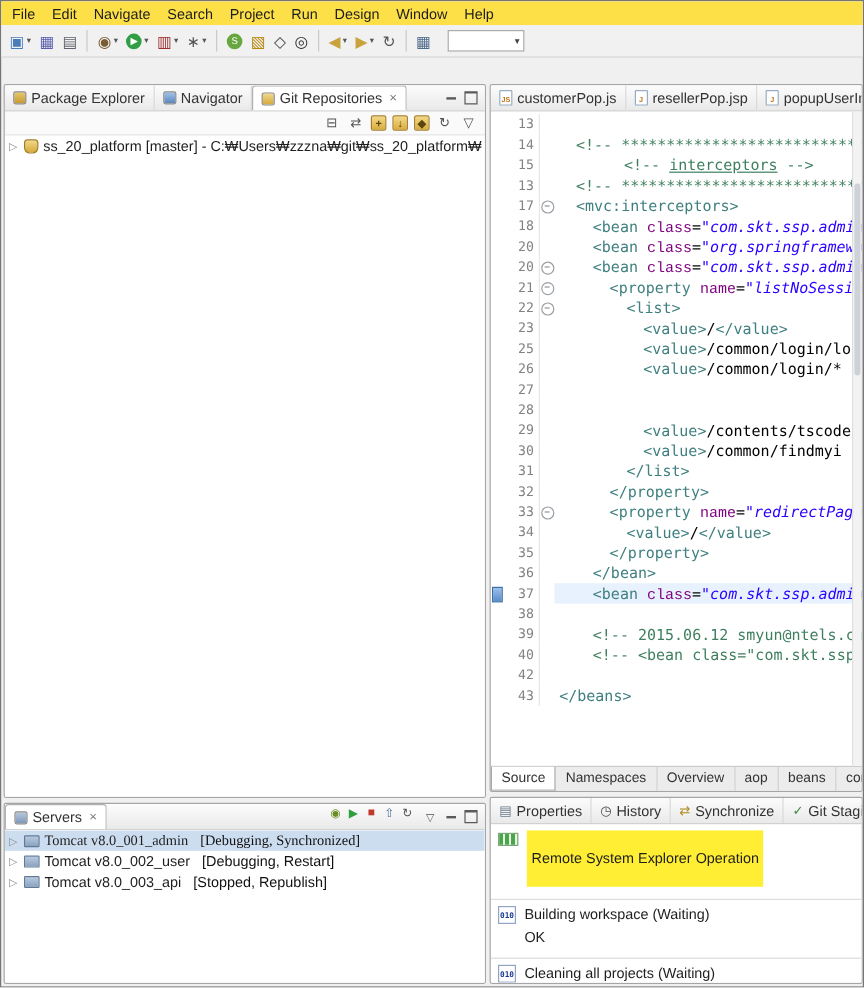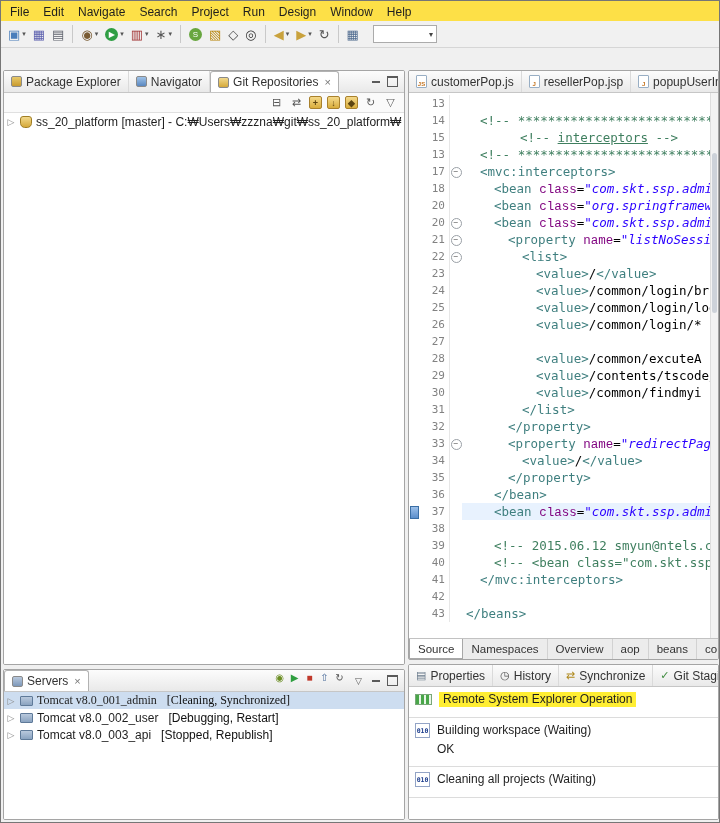--- a/index.html
+++ b/index.html
@@ -91,21 +91,21 @@
 
   
   .progress{flex:1;}
   .prog-item{display:flex;gap:7px;padding:5px 8px 10px 6px;border-bottom:1px solid #dcdcdc;}
   .prog-icon-progress{width:17px;height:11px;margin-top:2px;flex:none;border:1px solid #79a879;
     background:repeating-linear-gradient(90deg,#49a649 0 3px,#e8f5e8 3px 5px);}
   .prog-icon-binary{width:15px;height:15px;flex:none;border:1px solid #93a4c6;background:#fff;
     display:flex;align-items:center;justify-content:center;}
   .prog-icon-binary::before{content:"010";font:bold 6.5px "DejaVu Sans Mono",monospace;color:#1a3b8c;}
   .prog-label{line-height:15px;}
-  .prog-label.hl{background:var(--yellow);padding:0 4px;}
+  .prog-label.hl{background:var(--yellow);padding:16px 4px;}
   .prog-sub{margin-top:4px;line-height:14px;}
 </style>
 </head>
 <body>
 
 <div class="window" style="--tag: #3F7F7F; --attr: #7F007F; --str: #2A00FF; --com: #3F7F5F; --cur: #E8F2FE; --yellow: #ffee33; --sel: #cdddf0;">
 
 
   <div class="menubar" id="menubar">
       <div class="menu-item">File</div>
@@ -239,21 +239,21 @@
             <span class="wb">▽</span>
             <span class="wb min"></span>
             <span class="wb max"></span>
           </div>
         </div>
       <div class="view-content" id="servers-list">
           <div class="server-row selected">
             <span class="expander"></span>
             <span class="server-icon"></span>
             <span>Tomcat v8.0_001_admin</span>
-            <span class="server-status">[Cleaning, Synchronized]</span>
+            <span class="server-status">[Debugging, Synchronized]</span>
           </div>
           <div class="server-row">
             <span class="expander"></span>
             <span class="server-icon"></span>
             <span>Tomcat v8.0_002_user</span>
             <span class="server-status">[Debugging, Restart]</span>
           </div>
           <div class="server-row">
             <span class="expander"></span>
             <span class="server-icon"></span>
@@ -343,47 +343,40 @@
               <span class="txt" style="padding-left: 60px;"><span class="tk-t">&lt;list&gt;</span></span>
             </div>
             <div class="cl">
               <span class="ann"></span>
               <span class="ln">23</span>
               <span class="fold"></span>
               <span class="txt" style="padding-left: 74px;"><span class="tk-t">&lt;value&gt;</span><span class="tk-x">/</span><span class="tk-t">&lt;/value&gt;</span></span>
             </div>
             <div class="cl">
               <span class="ann"></span>
-              <span class="ln">24</span>
-              <span class="fold"></span>
-              <span class="txt" style="padding-left: 74px;"><span class="tk-t">&lt;value&gt;</span><span class="tk-x">/common/login/br</span></span>
-            </div>
-            <div class="cl">
-              <span class="ann"></span>
               <span class="ln">25</span>
               <span class="fold"></span>
               <span class="txt" style="padding-left: 74px;"><span class="tk-t">&lt;value&gt;</span><span class="tk-x">/common/login/log</span></span>
             </div>
             <div class="cl">
               <span class="ann"></span>
               <span class="ln">26</span>
               <span class="fold"></span>
               <span class="txt" style="padding-left: 74px;"><span class="tk-t">&lt;value&gt;</span><span class="tk-x">/common/login/*</span></span>
             </div>
             <div class="cl">
               <span class="ann"></span>
               <span class="ln">27</span>
               <span class="fold"></span>
               <span class="txt" style="padding-left: 74px; margin-top: 27px;"><span class="tk-t">&lt;value&gt;</span><span class="tk-x">/common/change</span></span>
             </div>
             <div class="cl">
               <span class="ann"></span>
               <span class="ln">28</span>
               <span class="fold"></span>
-              <span class="txt" style="padding-left: 74px;"><span class="tk-t">&lt;value&gt;</span><span class="tk-x">/common/excuteA</span></span>
             </div>
             <div class="cl">
               <span class="ann"></span>
               <span class="ln">29</span>
               <span class="fold"></span>
               <span class="txt" style="padding-left: 74px;"><span class="tk-t">&lt;value&gt;</span><span class="tk-x">/contents/tscode/</span></span>
             </div>
             <div class="cl">
               <span class="ann"></span>
               <span class="ln">30</span>
@@ -442,26 +435,20 @@
               <span class="ann"></span>
               <span class="ln">39</span>
               <span class="fold"></span>
               <span class="txt" style="padding-left: 32px;"><span class="tk-c">&lt;!-- 2015.06.12 smyun@ntels.com</span></span>
             </div>
             <div class="cl">
               <span class="ann"></span>
               <span class="ln">40</span>
               <span class="fold"></span>
               <span class="txt" style="padding-left: 32px;"><span class="tk-c">&lt;!-- &lt;bean class="com.skt.ssp.ad</span></span>
-            </div>
-            <div class="cl">
-              <span class="ann"></span>
-              <span class="ln">41</span>
-              <span class="fold"></span>
-              <span class="txt" style="padding-left: 18px;"><span class="tk-t">&lt;/mvc:interceptors&gt;</span></span>
             </div>
             <div class="cl">
               <span class="ann"></span>
               <span class="ln">42</span>
               <span class="fold"></span>
               <span class="txt" style="padding-left: 4px;"></span>
             </div>
             <div class="cl">
               <span class="ann"></span>
               <span class="ln">43</span>

